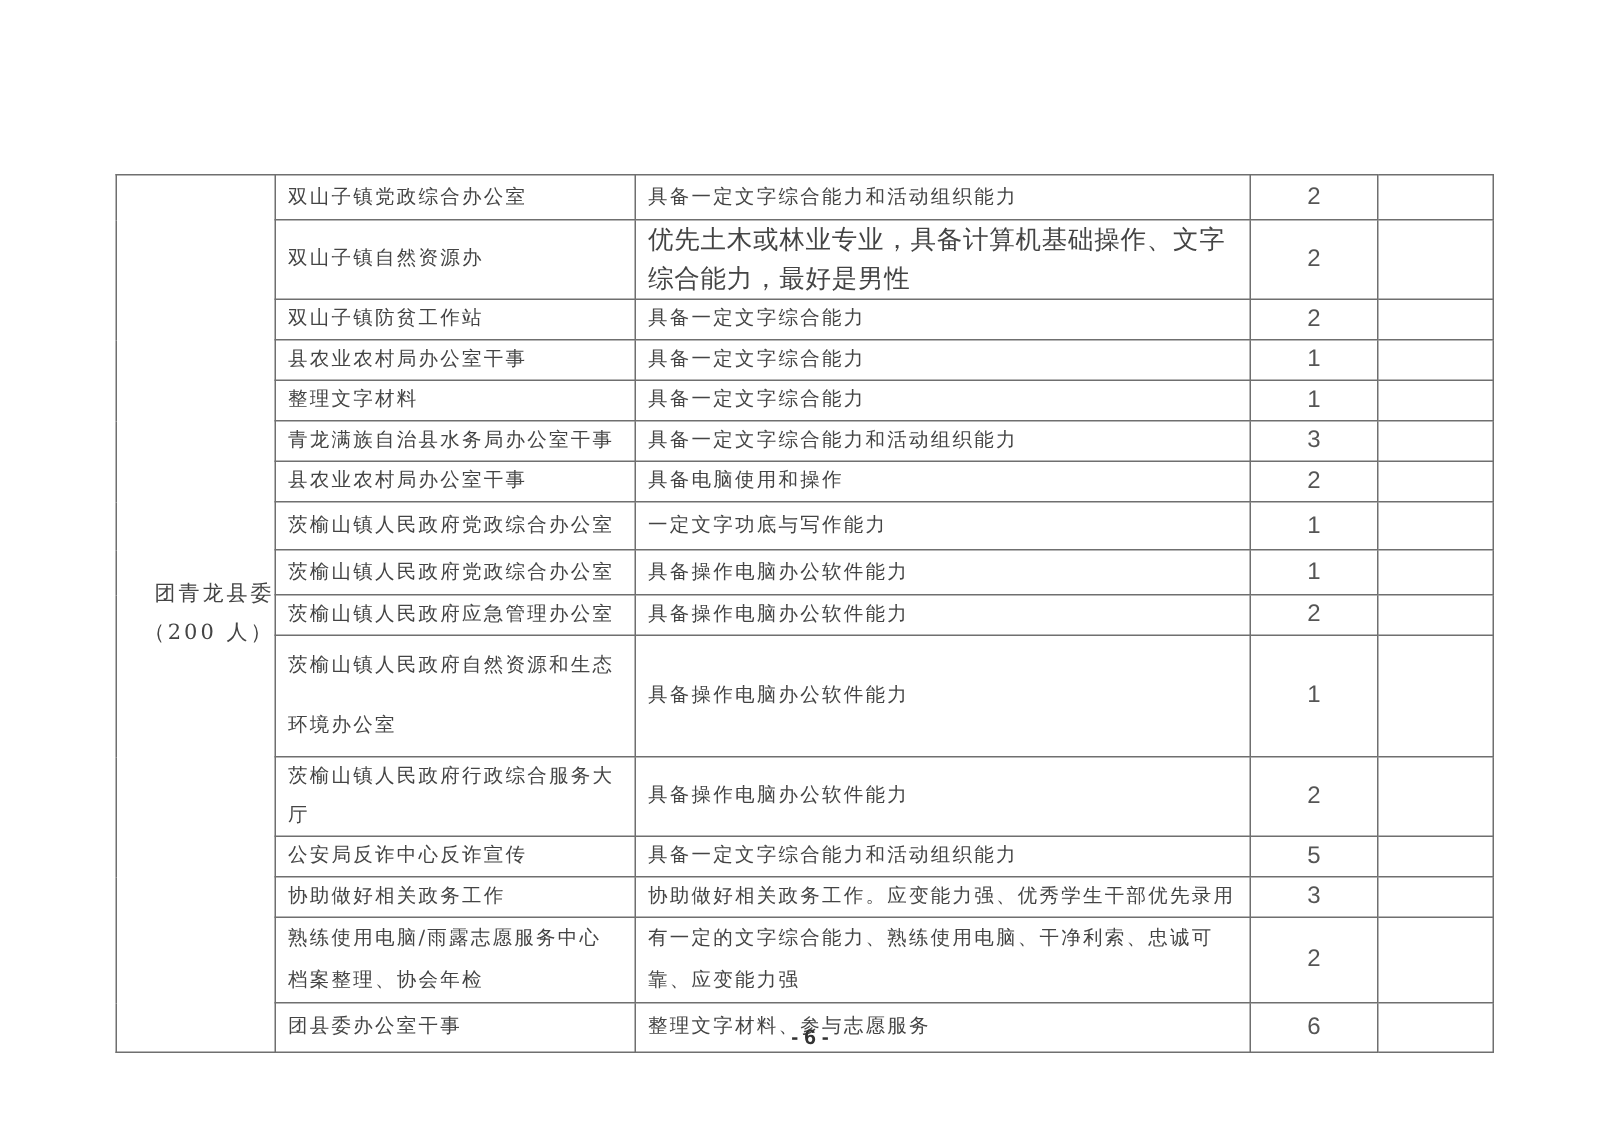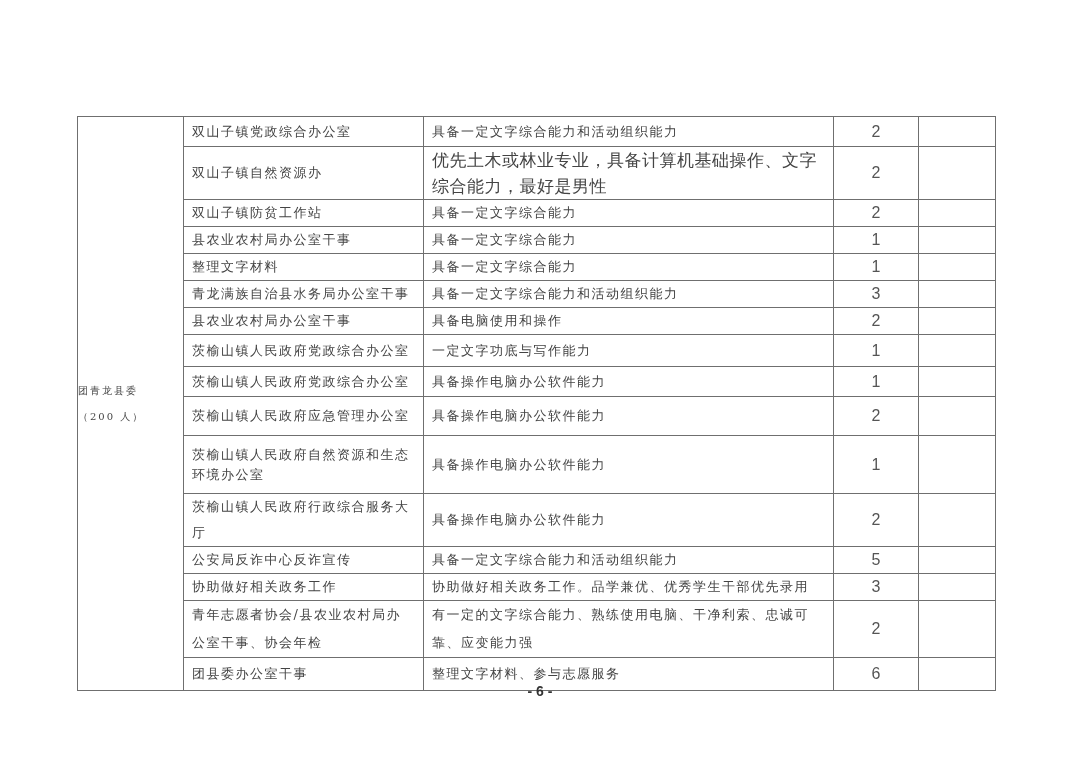--- a/index.html
+++ b/index.html
@@ -8,21 +8,21 @@
     font-family: "DejaVu Serif", "Liberation Serif", serif; color:#3a3a3a;
   }
   .tbl {
     position:absolute; left:77px; top:116px;
     border-collapse:collapse; table-layout:fixed;
   }
   .tbl td {
     border:1px solid #6f6f6f; padding:0 8px; font-size:13px; line-height:26px;
     vertical-align:middle; color:#444; letter-spacing:1.5px;
   }
-  .tbl td.org { text-align:left; font-size:10px; letter-spacing:2px; line-height:26px; padding:0; }
+  .tbl td.org { text-align:right; font-size:14px; letter-spacing:2px; line-height:26px; padding:0; }
   .tbl td.num { text-align:center; font-family:"Liberation Sans", sans-serif; font-size:16px; color:#555; letter-spacing:0; }
   .tbl td.req.small { font-size:17px; letter-spacing:0.5px; }
   .tbl td.blank { padding:0; }
   .page-num {
     position:absolute; left:0; width:1080px; top:683px; text-align:center;
     font-family:"Liberation Sans", sans-serif; font-size:14px; font-weight:bold; color:#333;
   }
 </style>
 </head>
 <body>
@@ -87,52 +87,52 @@
       <td class="req">一定文字功底与写作能力</td>
       <td class="num">1</td>
       <td class="blank"></td>
     </tr>
     <tr style="height:30px">
       <td>茨榆山镇人民政府党政综合办公室</td>
       <td class="req">具备操作电脑办公软件能力</td>
       <td class="num">1</td>
       <td class="blank"></td>
     </tr>
-    <tr style="height:39px">
+    <tr style="height:27px">
       <td>茨榆山镇人民政府应急管理办公室</td>
       <td class="req">具备操作电脑办公软件能力</td>
       <td class="num">2</td>
       <td class="blank"></td>
     </tr>
     <tr style="height:58px">
-      <td style="line-height:20px">茨榆山镇人民政府自然资源和生态环境办公室</td>
+      <td style="line-height:40px">茨榆山镇人民政府自然资源和生态环境办公室</td>
       <td class="req">具备操作电脑办公软件能力</td>
       <td class="num">1</td>
       <td class="blank"></td>
     </tr>
     <tr style="height:27px">
       <td>茨榆山镇人民政府行政综合服务大厅</td>
       <td class="req">具备操作电脑办公软件能力</td>
       <td class="num">2</td>
       <td class="blank"></td>
     </tr>
     <tr style="height:26px">
       <td>公安局反诈中心反诈宣传</td>
       <td class="req">具备一定文字综合能力和活动组织能力</td>
       <td class="num">5</td>
       <td class="blank"></td>
     </tr>
     <tr style="height:26px">
       <td>协助做好相关政务工作</td>
-      <td class="req">协助做好相关政务工作。品学兼优、优秀学生干部优先录用</td>
+      <td class="req">协助做好相关政务工作。应变能力强、优秀学生干部优先录用</td>
       <td class="num">3</td>
       <td class="blank"></td>
     </tr>
     <tr style="height:57px">
-      <td style="line-height:28px">青年志愿者协会/县农业农村局办公室干事、协会年检</td>
+      <td style="line-height:28px">熟练使用电脑/雨露志愿服务中心档案整理、协会年检</td>
       <td class="req" style="line-height:28px">有一定的文字综合能力、熟练使用电脑、干净利索、忠诚可靠、应变能力强</td>
       <td class="num">2</td>
       <td class="blank"></td>
     </tr>
     <tr style="height:33px">
       <td>团县委办公室干事</td>
       <td class="req">整理文字材料、参与志愿服务</td>
       <td class="num">6</td>
       <td class="blank"></td>
     </tr>

